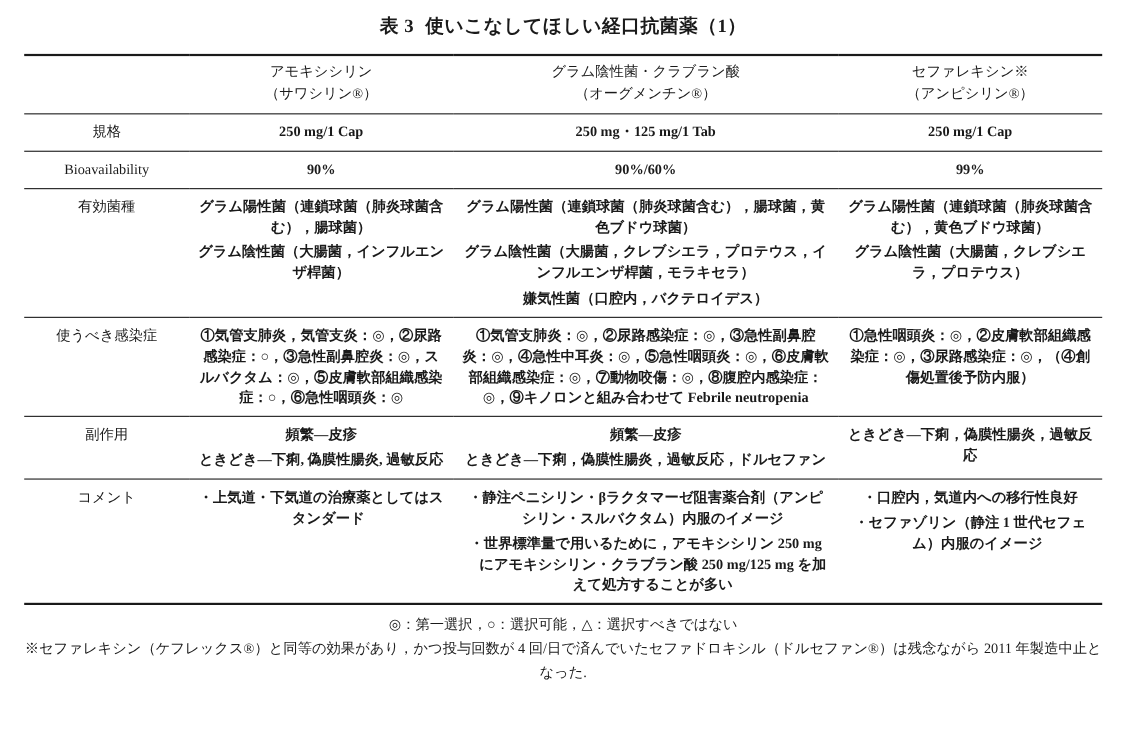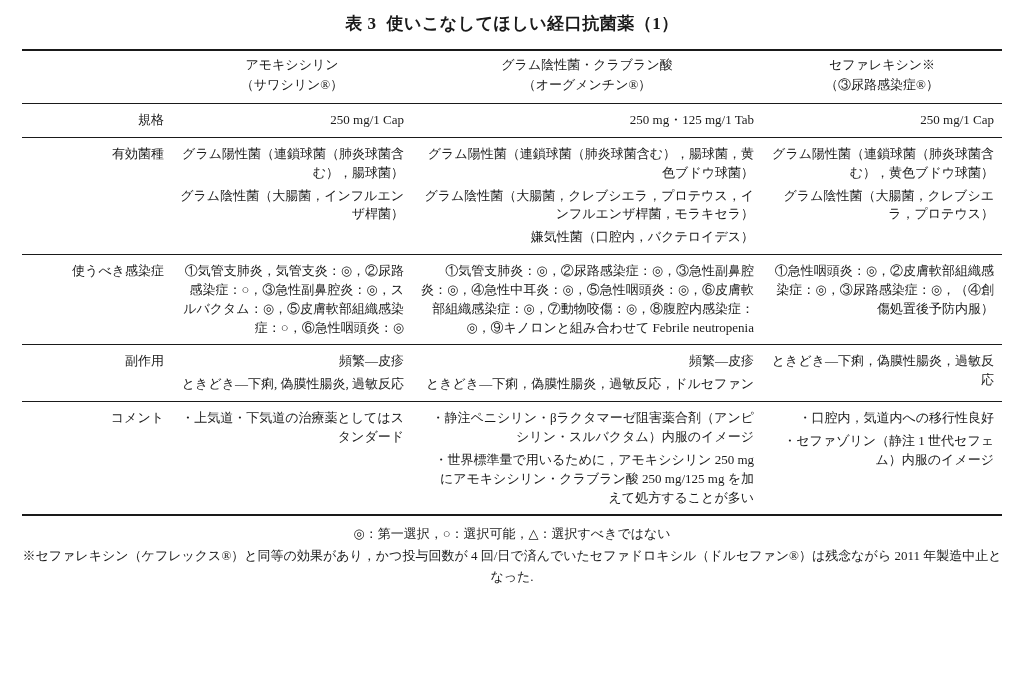--- a/index.html
+++ b/index.html
@@ -40,38 +40,39 @@
   }
   table.maintable col.c0 { width: 150px; }
   table.maintable col.c1 { width: 240px; }
   table.maintable col.c2 { width: 350px; }
   table.maintable col.c3 { width: 240px; }
 
   table.maintable td, table.maintable th {
     vertical-align: top;
     padding: 7px 8px 7px 8px;
     border: 0;
-    text-align: right;
+    text-align: center;
     font-weight: normal;
   }
   tr.head-row th {
     text-align: center;
     padding: 4px 6px 9px 6px;
     font-size: 13px;
     line-height: 1.5;
   }
 
   tr.body-row > td { border-top: 1px solid #1a1a1a; }
   tr.head-row > th { border-top: 2px solid #1a1a1a; }
   tr.first-body-row > td { border-top: 1px solid #1a1a1a; }
 
   .rowlabel { white-space: pre-line; }
   .cellpara {
     margin: 0 0 4px 0;
     text-indent: 0;
+    font-weight: bold;
   }
   .cellpara:last-child { margin-bottom: 0; }
   .hang {
     padding-left: 13px;
     text-indent: -13px;
   }
   .footnotes {
     width: 980px;
     font-size: 13px;
     line-height: 1.65;
@@ -108,38 +109,50 @@
         <th>
           <div>アモキシシリン</div>
           <div>（サワシリン®）</div>
         </th>
         <th>
           <div>グラム陰性菌・クラブラン酸</div>
           <div>（オーグメンチン®）</div>
         </th>
         <th>
           <div>セファレキシン※</div>
-          <div>（③尿路感染症®）</div>
+          <div>（アンピシリン®）</div>
         </th>
       </tr>
     </thead>
     <tbody>
       <tr class="body-row first-body-row">
         <td class="rowlabel">規格</td>
         <td>
           <p class="cellpara">250 mg/1 Cap</p>
         </td>
         <td>
           <p class="cellpara">250 mg・125 mg/1 Tab</p>
         </td>
         <td>
           <p class="cellpara">250 mg/1 Cap</p>
         </td>
       </tr>
 
+      <tr class="body-row">
+        <td class="rowlabel">Bioavailability</td>
+        <td>
+          <p class="cellpara">90%</p>
+        </td>
+        <td>
+          <p class="cellpara">90%/60%</p>
+        </td>
+        <td>
+          <p class="cellpara">99%</p>
+        </td>
+      </tr>
 
 
       <tr class="body-row">
         <td class="rowlabel">有効菌種</td>
         <td>
           <p class="cellpara">グラム陽性菌（連鎖球菌（肺炎球菌含む），腸球菌）</p>
           <p class="cellpara">グラム陰性菌（大腸菌，インフルエンザ桿菌）</p>
         </td>
         <td>
           <p class="cellpara">グラム陽性菌（連鎖球菌（肺炎球菌含む），腸球菌，黄色ブドウ球菌）</p>

